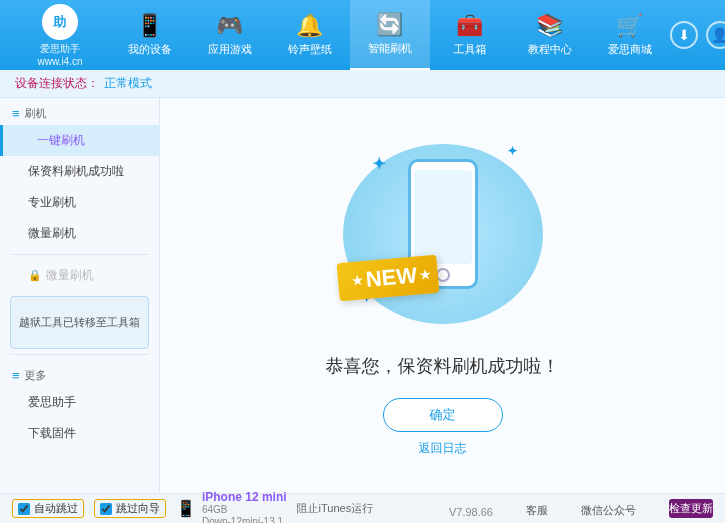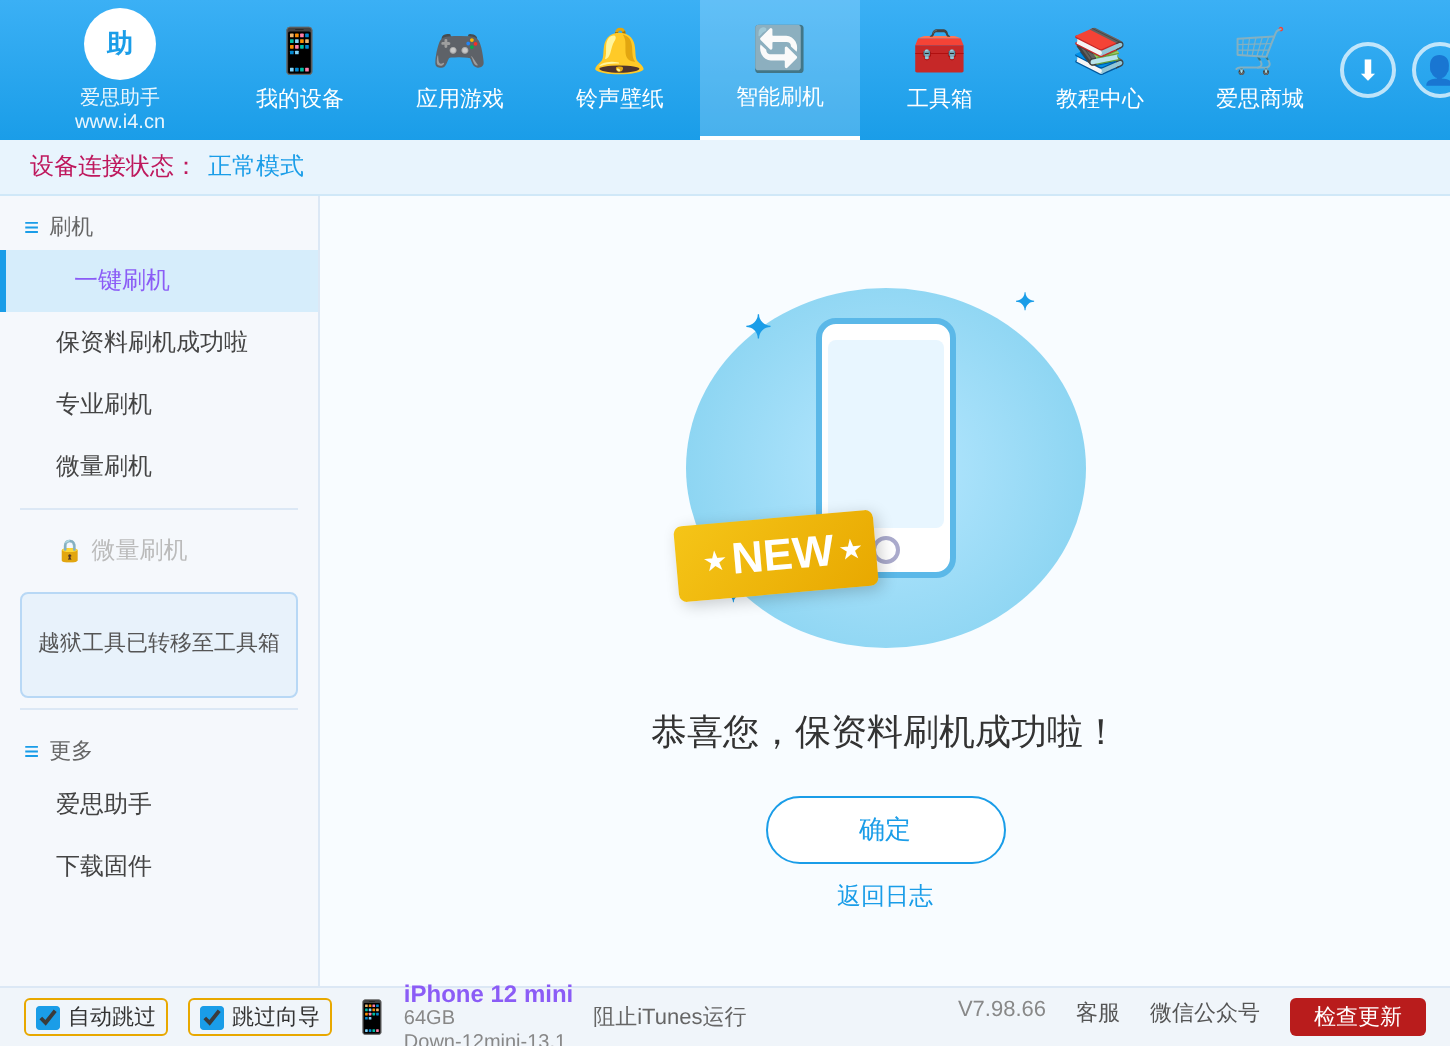--- a/index.html
+++ b/index.html
@@ -364,35 +364,35 @@
       color: #888;
       line-height: 1.2;
     }
     .itunes-status {
       font-size: 11px;
       color: #666;
       cursor: pointer;
     }
     .bottom-right {
       display: flex;
-      align-items: flex-start;
-      gap: 15px;
+      align-items: flex-end;
+      gap: 33px;
       font-size: 11px;
       color: #888;
     }
     .bottom-link {
       color: #555;
       cursor: pointer;
     }
     .update-btn {
-      background: #b91c1c;
+      background: #701a75;
       color: white;
       border: none;
       border-radius: 3px;
-      padding: 2px 12px;
+      padding: 2px 0;
       font-size: 11px;
       cursor: pointer;
       font-family: inherit;
     }
   </style>
 </head>
 <body>
 
 <div style="position:relative;">
   <div class="win-controls">

